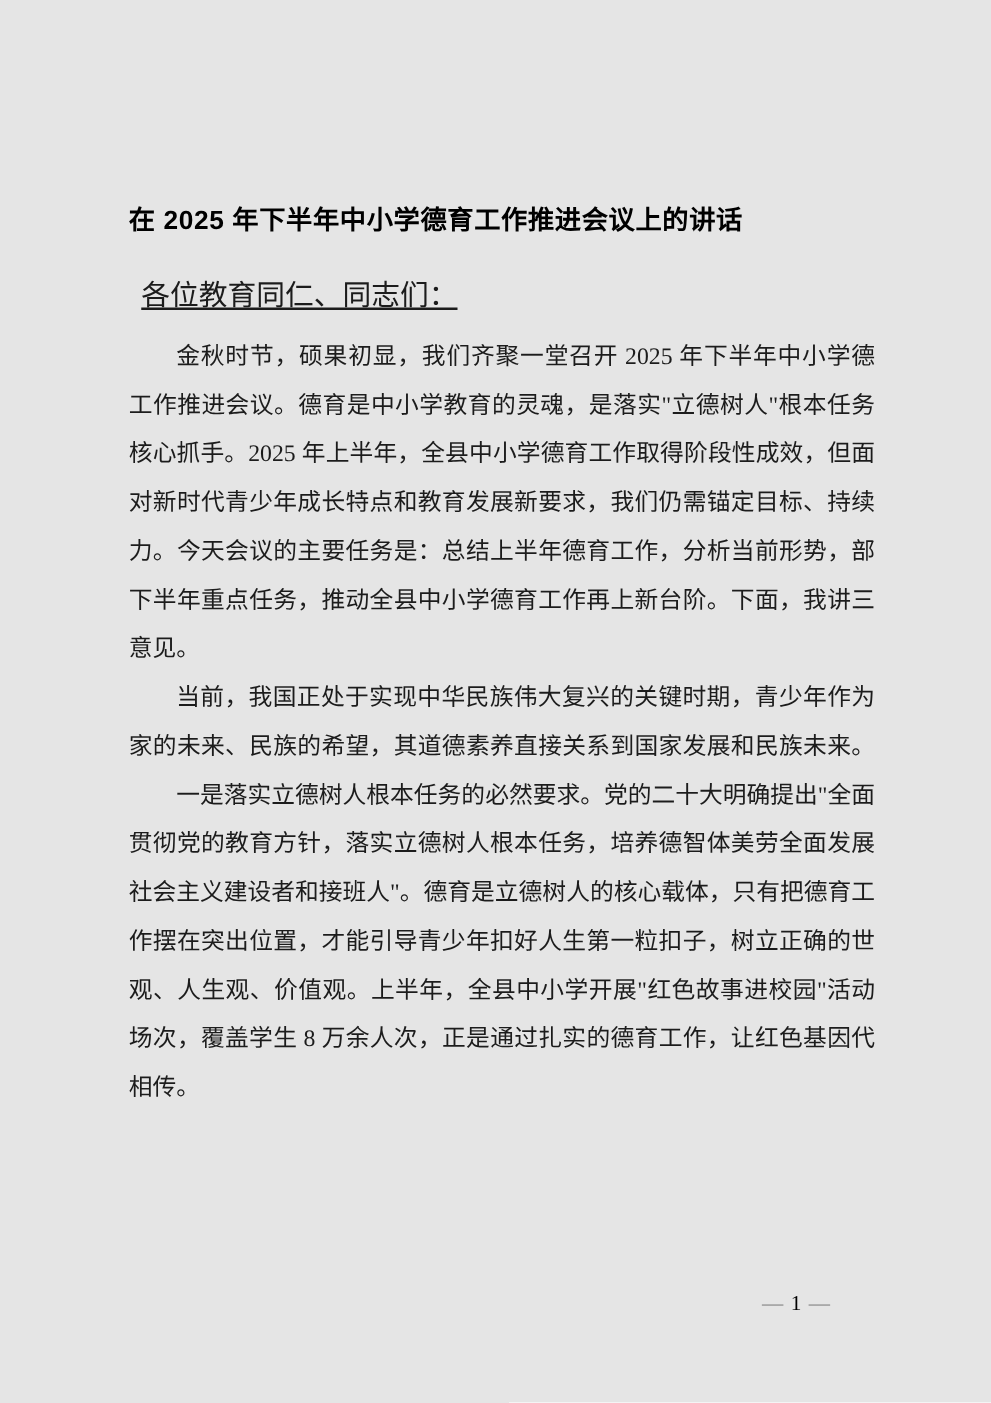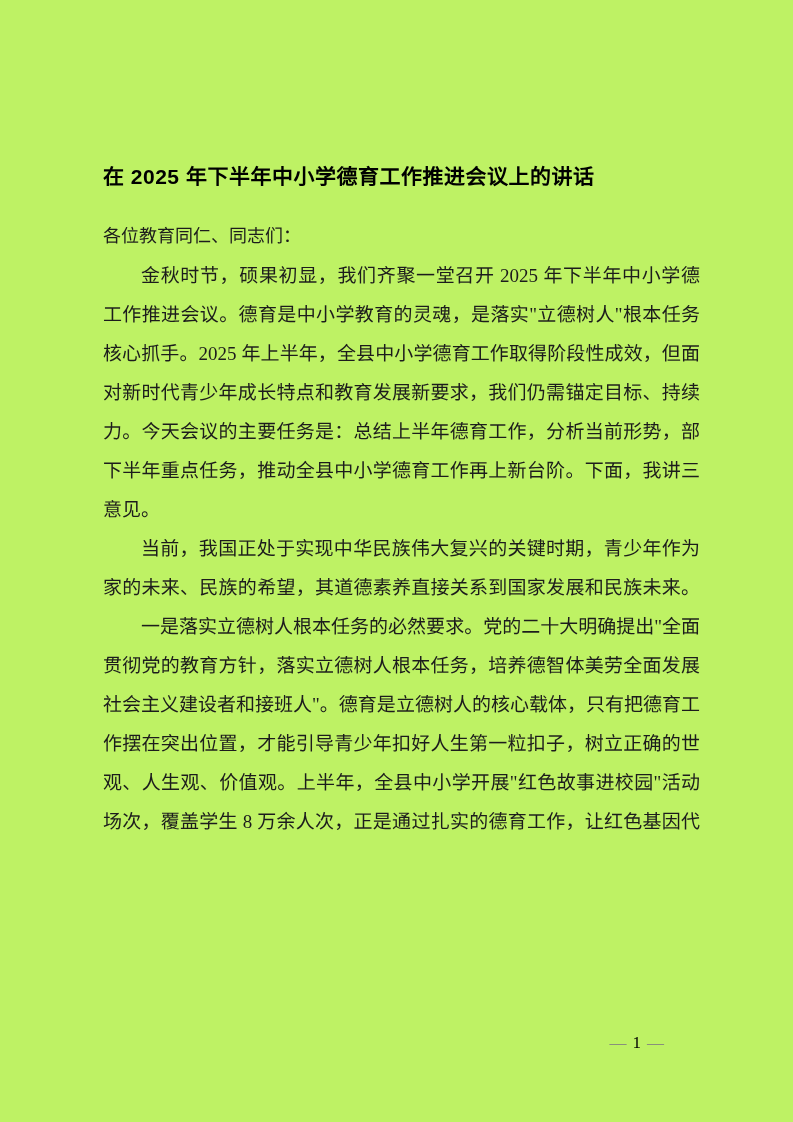--- a/index.html
+++ b/index.html
@@ -5,40 +5,41 @@
   html, body {
     margin: 0;
     padding: 0;
     background: #ffffff;
   }
   .page {
     position: relative;
     width: 793px;
     height: 1122px;
     box-sizing: border-box;
-    background: #bef264;
+    background: #e5e5e5;
     padding: 157px 93px 0 103px;
     font-family: "Liberation Serif", "DejaVu Serif", serif;
     color: #1c1c1c;
     overflow: hidden;
   }
   .doc-title {
     margin: 0 0 21px 0;
     font-family: "Liberation Sans", "DejaVu Sans", sans-serif;
     font-weight: bold;
     font-size: 21px;
     line-height: 39px;
     color: #000000;
     letter-spacing: 0.5px;
     white-space: nowrap;
   }
   .salutation {
-    margin: 0;
-    font-size: 18px;
+    margin: 10px;
+    font-size: 23px;
     line-height: 39px;
+    text-decoration: underline;
   }
   .para {
     margin: 0;
   }
   .line {
     font-size: 19px;
     line-height: 39px;
     height: 39px;
     overflow: hidden;
     text-align: justify;
@@ -98,19 +99,20 @@
     <div class="line">家的未来、民族的希望，其道德素养直接关系到国家发展和民族未来。做</div>
   </div>
 
   <div class="para">
     <div class="line first">一是落实立德树人根本任务的必然要求。党的二十大明确提出"全面</div>
     <div class="line">贯彻党的教育方针，落实立德树人根本任务，培养德智体美劳全面发展的</div>
     <div class="line">社会主义建设者和接班人"。德育是立德树人的核心载体，只有把德育工</div>
     <div class="line">作摆在突出位置，才能引导青少年扣好人生第一粒扣子，树立正确的世界</div>
     <div class="line">观、人生观、价值观。上半年，全县中小学开展"红色故事进校园"活动 120</div>
     <div class="line">场次，覆盖学生 8 万余人次，正是通过扎实的德育工作，让红色基因代代</div>
+    <div class="line para-end">相传。</div>
   </div>
 
   <div class="page-footer">
     <span class="dash">—</span><span>1</span><span class="dash">—</span>
   </div>
 
 </div>
 
 </body></html>

